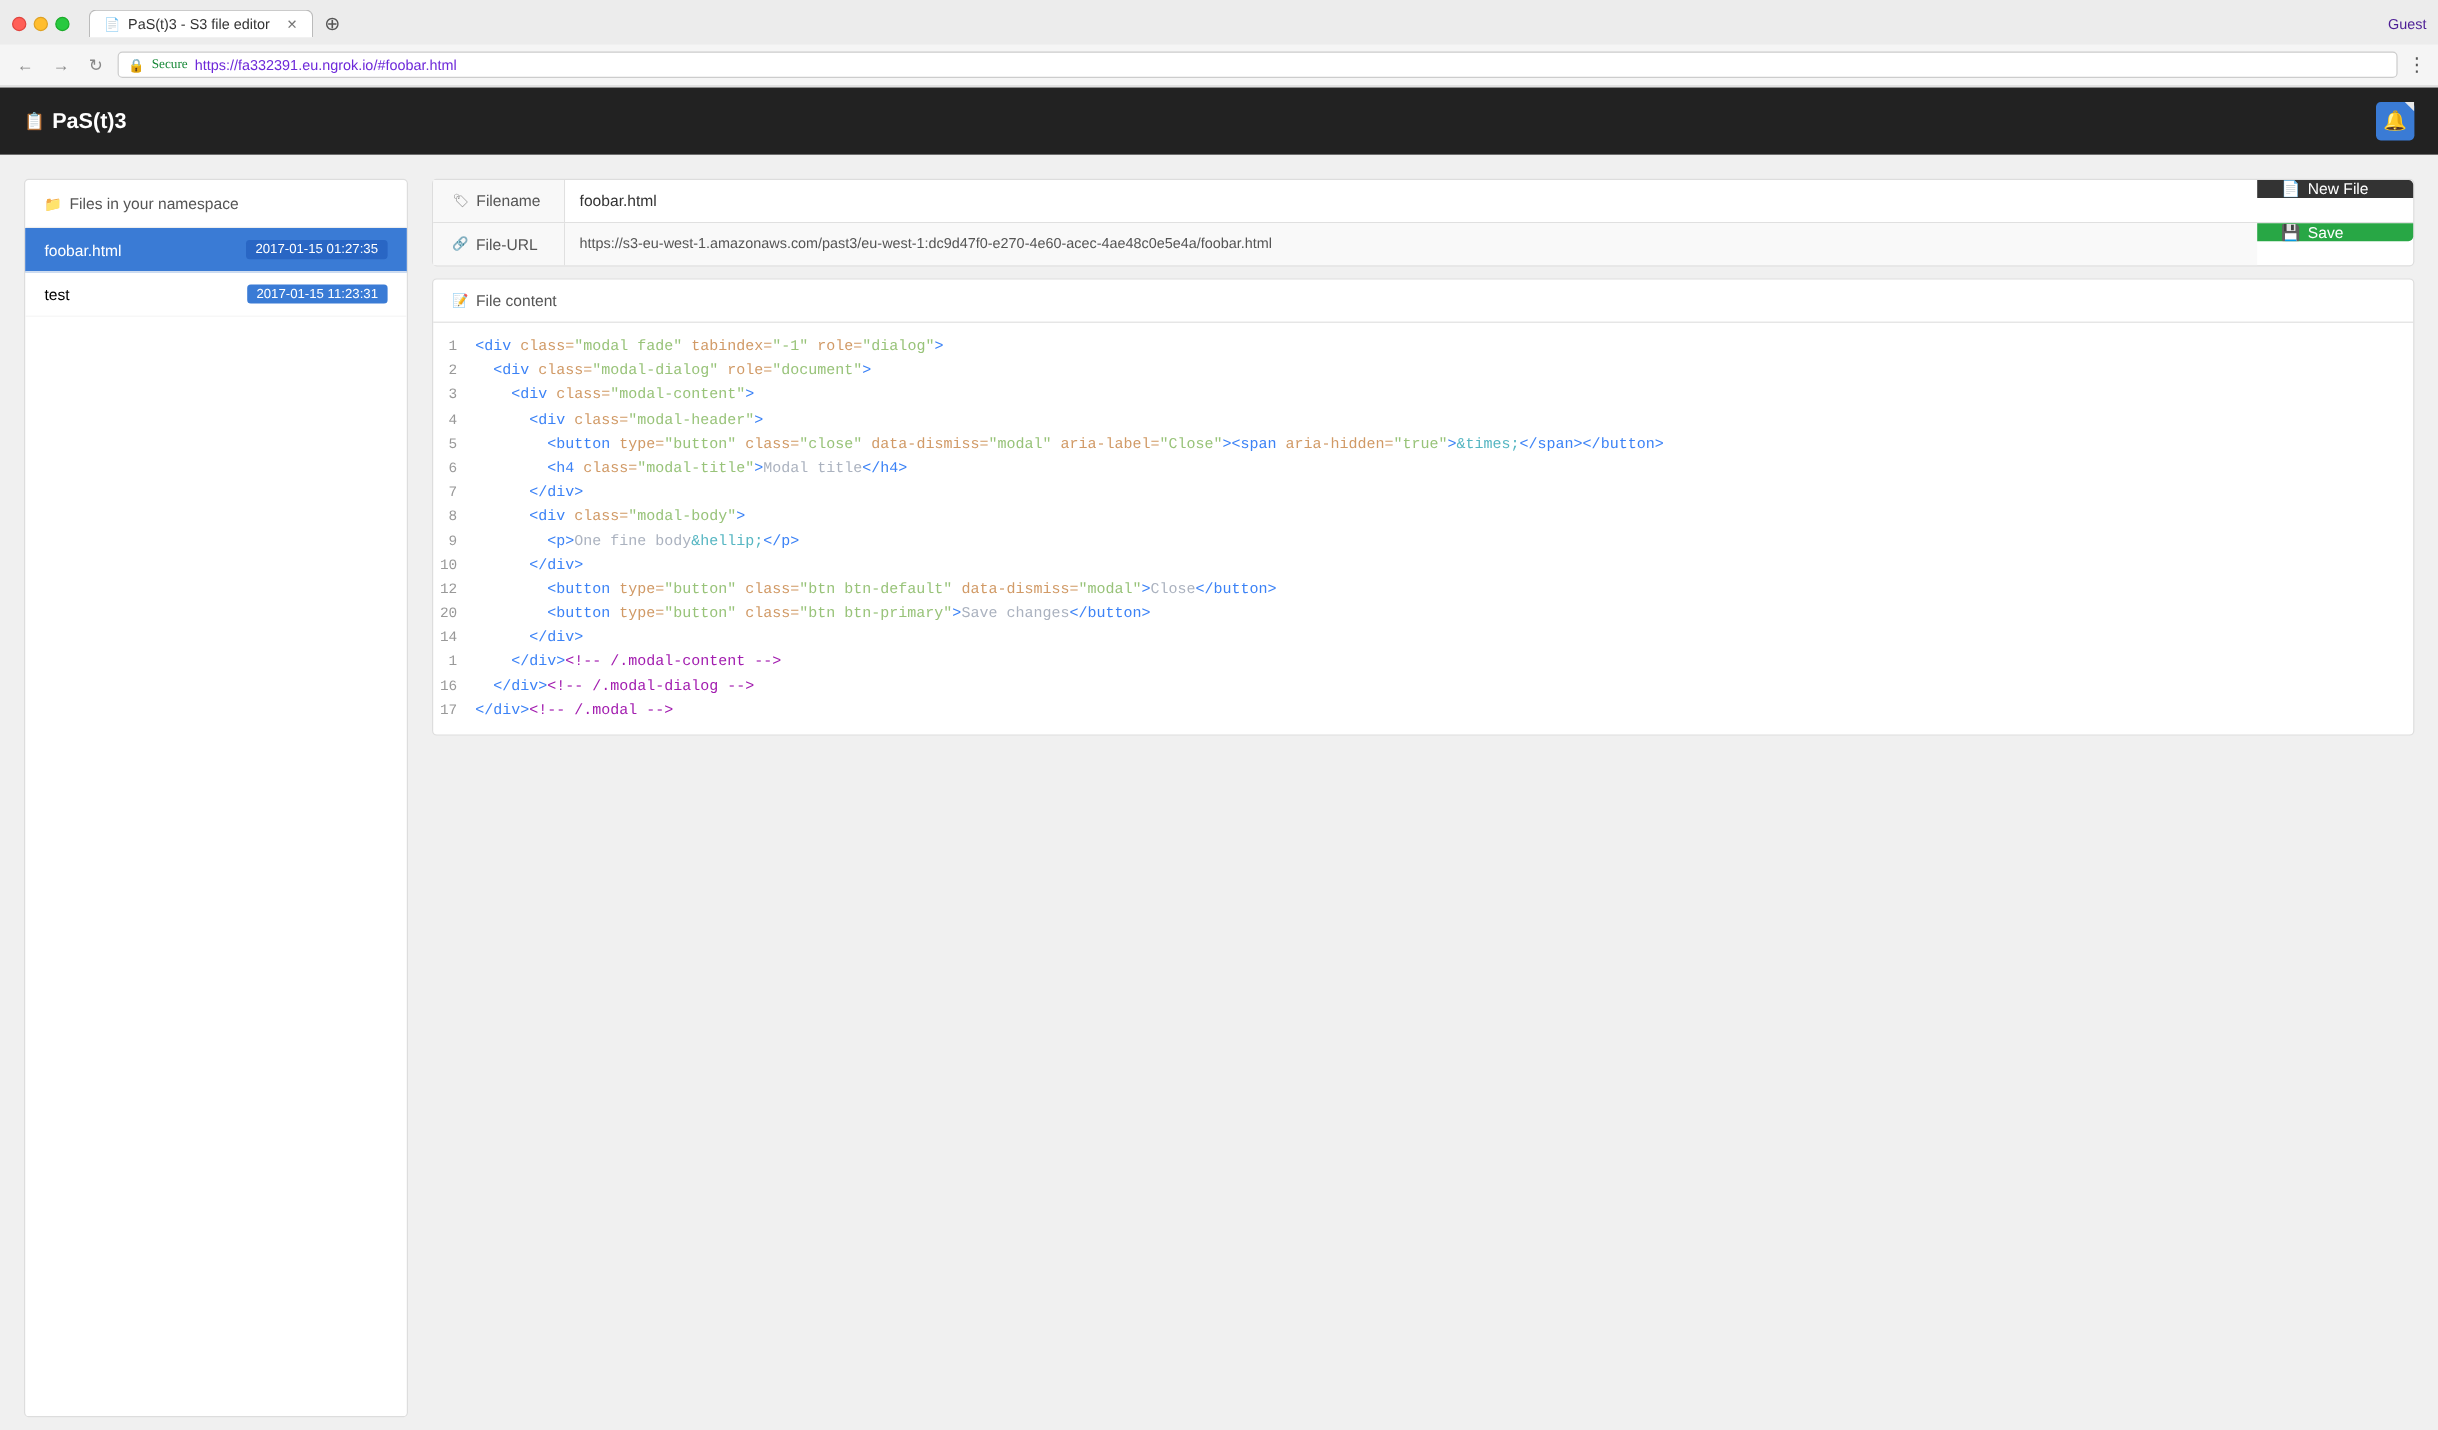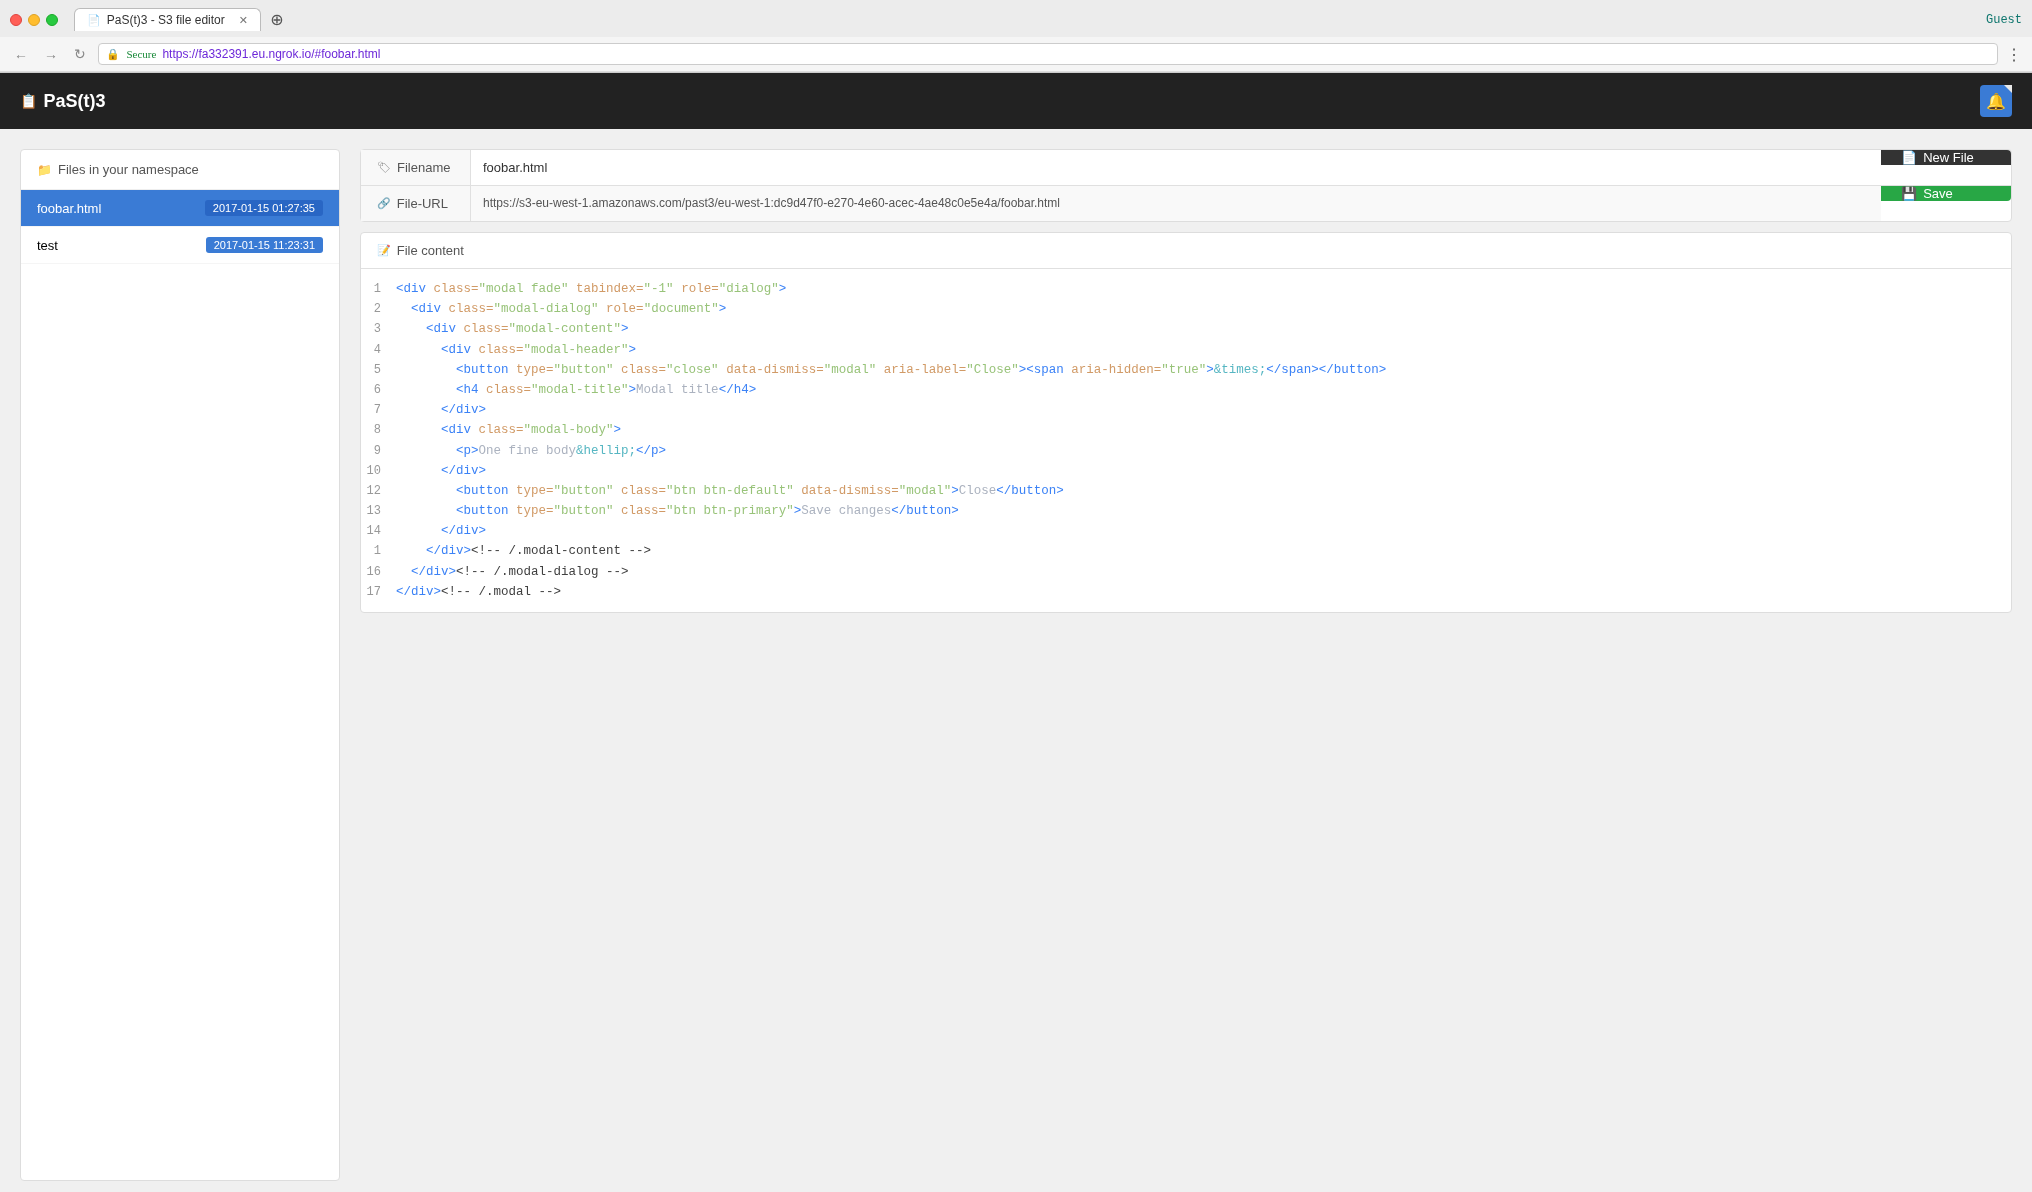--- a/index.html
+++ b/index.html
@@ -11,21 +11,21 @@
     .traffic-lights { display: flex; gap: 6px; }
     .traffic-light { width: 12px; height: 12px; border-radius: 50%; }
     .tl-red { background: #ff5f57; border: 1px solid #e0443e; }
     .tl-yellow { background: #ffbd2e; border: 1px solid #dea123; }
     .tl-green { background: #28c940; border: 1px solid #1aab29; }
     .tab-bar { display: flex; align-items: center; margin-left: 8px; flex: 1; }
     .tab { display: flex; align-items: center; gap: 6px; background: #fff; border: 1px solid #bbb; border-bottom: none; border-radius: 6px 6px 0 0; padding: 4px 12px; font-size: 12px; color: #333; }
     .tab-icon { font-size: 11px; color: #555; }
     .tab-close { margin-left: 8px; color: #777; cursor: pointer; font-size: 11px; }
     .new-tab-btn { margin-left: 6px; color: #555; font-size: 16px; cursor: pointer; width: 20px; height: 20px; display: flex; align-items: center; justify-content: center; }
-    .browser-user { margin-left: auto; font-size: 12px; color: #0f766e; font-family: Liberation Mono, monospace; }
+    .browser-user { margin-left: auto; font-size: 12px; color: #4c1d95; }
 
     .browser-navbar { display: flex; align-items: center; gap: 8px; padding: 6px 10px; background: #f5f5f5; border-bottom: 1px solid #ddd; }
     .nav-btn { background: none; border: none; cursor: pointer; color: #888; font-size: 14px; padding: 2px 4px; }
     .nav-btn:disabled { color: #ccc; cursor: default; }
     .address-bar { flex: 1; display: flex; align-items: center; background: #fff; border: 1px solid #ccc; border-radius: 4px; padding: 3px 8px; gap: 6px; }
     .secure-icon { color: #1a8a3a; font-size: 11px; }
     .secure-text { color: #1a8a3a; font-size: 11px; font-weight: 500; font-family: Liberation Serif, serif; }
     .url-text { font-size: 12px; color: #6d28d9; }
     .nav-more { color: #555; font-size: 16px; cursor: pointer; }
 
@@ -71,21 +71,21 @@
     .code-content { padding: 10px 0; font-family: 'Courier New', Courier, monospace; font-size: 12.5px; line-height: 1.6; }
     .code-line { display: flex; align-items: baseline; }
     .line-num { width: 35px; text-align: right; padding-right: 15px; color: #999; font-size: 12px; user-select: none; flex-shrink: 0; }
     .line-code { flex: 1; white-space: pre; }
 
     
     .tag { color: #3b82f6; }
     .attr-name { color: #d19a66; }
     .attr-value { color: #98c379; }
     .text-content { color: #abb2bf; }
-    .comment { color: #404040; font-family: Liberation Mono, monospace; }
+    .comment { color: #a21caf; font-family: Liberation Mono, monospace; }
     .entity { color: #56b6c2; }
   </style>
 </head>
 <body>
 
 <div class="browser-chrome">
   <div class="browser-titlebar">
     <div class="traffic-lights">
       <div class="traffic-light tl-red"></div>
       <div class="traffic-light tl-yellow"></div>
@@ -238,21 +238,21 @@
             <span class="line-code">      <span class="tag">&lt;/div&gt;</span></span>
           </div>
 
 
           <div class="code-line">
             <span class="line-num">12</span>
             <span class="line-code">        <span class="tag">&lt;button</span> <span class="attr-name">type=</span><span class="attr-value">"button"</span> <span class="attr-name">class=</span><span class="attr-value">"btn btn-default"</span> <span class="attr-name">data-dismiss=</span><span class="attr-value">"modal"</span><span class="tag">&gt;</span><span class="text-content">Close</span><span class="tag">&lt;/button&gt;</span></span>
           </div>
 
           <div class="code-line">
-            <span class="line-num">13</span>
+            <span class="line-num">20</span>
             <span class="line-code">        <span class="tag">&lt;button</span> <span class="attr-name">type=</span><span class="attr-value">"button"</span> <span class="attr-name">class=</span><span class="attr-value">"btn btn-primary"</span><span class="tag">&gt;</span><span class="text-content">Save changes</span><span class="tag">&lt;/button&gt;</span></span>
           </div>
 
           <div class="code-line">
             <span class="line-num">14</span>
             <span class="line-code">      <span class="tag">&lt;/div&gt;</span></span>
           </div>
 
           <div class="code-line">
             <span class="line-num">1</span>

